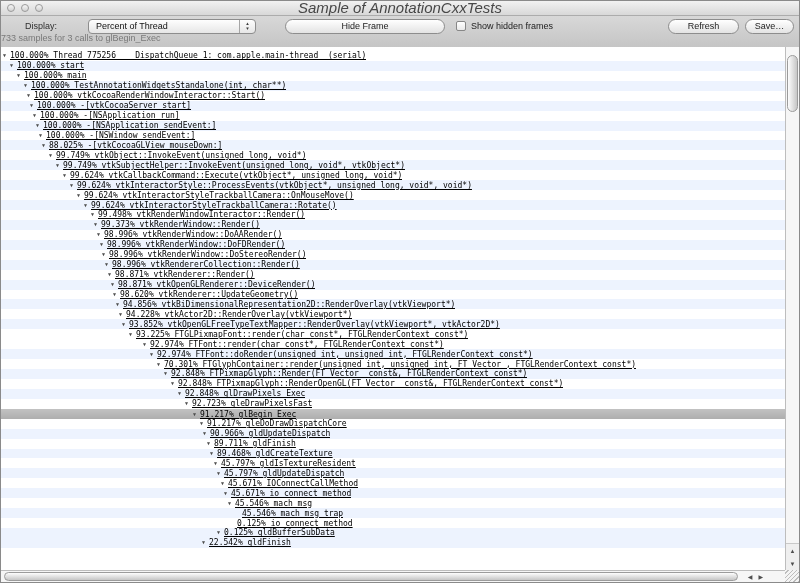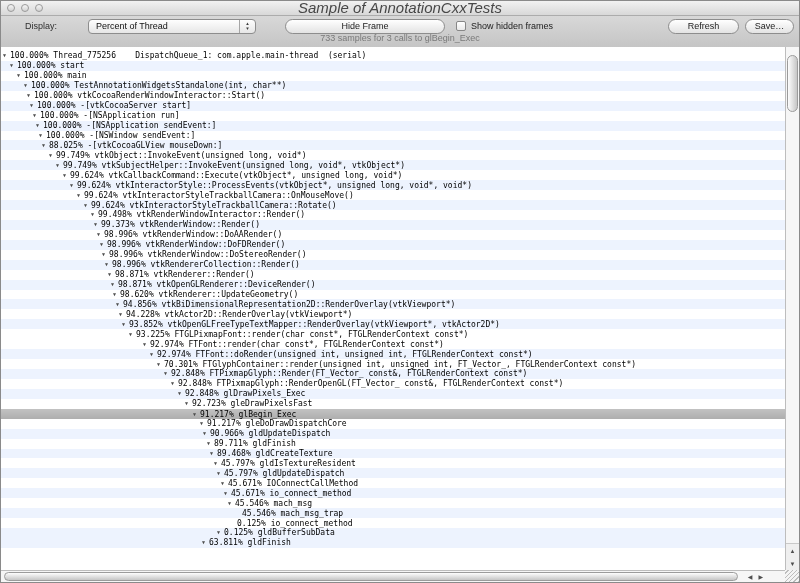--- a/index.html
+++ b/index.html
@@ -24,32 +24,32 @@
               font-size:4.5px;color:#3c3c3c;line-height:4.5px;}
   .pill{position:absolute;top:3px;height:15px;border:1px solid #8d8d8d;border-radius:8px;
         background:linear-gradient(#ffffff,#e3e3e3);font-size:9px;color:#1c1c1c;
         text-align:center;line-height:13px;box-sizing:border-box;}
   .hideframe{left:284px;width:160px;}
   .refresh{left:667px;width:71px;}
   .save{left:744px;width:49px;}
   .checkbox{position:absolute;left:455px;top:5px;width:10px;height:10px;border:1px solid #878787;
             border-radius:2px;background:linear-gradient(#fff,#e9e9e9);box-sizing:border-box;}
   .chklabel{position:absolute;left:470px;top:5px;font-size:9px;color:#1c1c1c;}
-  .status{position:absolute;left:0;right:0;top:17px;text-align:center;font-size:9px;color:#797979;}
+  .status{position:absolute;left:0;right:0;top:17px;text-align:left;font-size:9px;color:#797979;}
   
   .tree{position:absolute;left:1px;top:47px;width:784px;height:523px;background:#fff;
         padding-top:4px;box-sizing:border-box;overflow:hidden;}
   .row{display:flex;height:9.95px;align-items:center;white-space:pre;
        font-family:"DejaVu Sans Mono",monospace;font-size:8px;color:#000;}
   .row.alt{background:#edf3fe;}
   .row.sel{background:linear-gradient(#c2c2c2,#aeaeae);align-items:flex-end;}
   .ind{flex:0 0 auto;height:1px;}
   .tri{flex:0 0 7px;font-size:5px;color:#4d4d4d;line-height:9px;}
   .tri.leaf{flex:0 0 0px;overflow:hidden;}
-  .txt{flex:0 1 auto;overflow:hidden;}
+  .txt{flex:0 1 auto;overflow:hidden;text-decoration:underline;}
   
   .vscroll{position:absolute;right:1px;top:47px;width:14px;height:523px;background:#f6f6f6;
            border-left:1px solid #bdbdbd;box-sizing:border-box;}
   .vthumb{position:absolute;left:1px;top:8px;width:11px;height:57px;border-radius:6px;
           border:1px solid #9b9b9b;background:linear-gradient(90deg,#fdfdfd,#c6c6c6);box-sizing:border-box;}
   .varrows{position:absolute;left:0;right:0;bottom:0;height:26px;border-top:1px solid #c9c9c9;
            display:flex;flex-direction:column;align-items:center;justify-content:space-around;
            font-size:6px;color:#4e4e4e;background:#efefef;}
   .hscroll{position:absolute;left:1px;bottom:1px;height:12px;width:784px;background:#f6f6f6;
            border-top:1px solid #bdbdbd;box-sizing:border-box;}
@@ -134,21 +134,21 @@
       <div class="row"><span class="ind" style="width: 206px;"></span><span class="tri">▼</span><span class="txt">89.711% gldFinish</span></div>
       <div class="row alt"><span class="ind" style="width: 209px;"></span><span class="tri">▼</span><span class="txt">89.468% gldCreateTexture</span></div>
       <div class="row"><span class="ind" style="width: 213px;"></span><span class="tri">▼</span><span class="txt">45.797% gldIsTextureResident</span></div>
       <div class="row alt"><span class="ind" style="width: 216px;"></span><span class="tri">▼</span><span class="txt">45.797% gldUpdateDispatch</span></div>
       <div class="row"><span class="ind" style="width: 220px;"></span><span class="tri">▼</span><span class="txt">45.671% IOConnectCallMethod</span></div>
       <div class="row alt"><span class="ind" style="width: 223px;"></span><span class="tri">▼</span><span class="txt">45.671% io_connect_method</span></div>
       <div class="row"><span class="ind" style="width: 227px;"></span><span class="tri">▼</span><span class="txt">45.546% mach_msg</span></div>
       <div class="row alt"><span class="ind" style="width: 241px;"></span><span class="tri leaf"></span><span class="txt">45.546% mach_msg_trap</span></div>
       <div class="row"><span class="ind" style="width: 236px;"></span><span class="tri leaf"></span><span class="txt">0.125% io_connect_method</span></div>
       <div class="row alt"><span class="ind" style="width: 216px;"></span><span class="tri">▼</span><span class="txt">0.125% gldBufferSubData</span></div>
-      <div class="row alt"><span class="ind" style="width: 201px;"></span><span class="tri">▼</span><span class="txt">63.811% gldFinish</span></div>
+      <div class="row alt"><span class="ind" style="width: 201px;"></span><span class="tri">▼</span><span class="txt">22.542% gldFinish</span></div>
     </div>
 
   <div class="vscroll">
     <div class="vthumb"></div>
     <div class="varrows">
       <span>▲</span>
       <span>▼</span>
     </div>
   </div>
 

